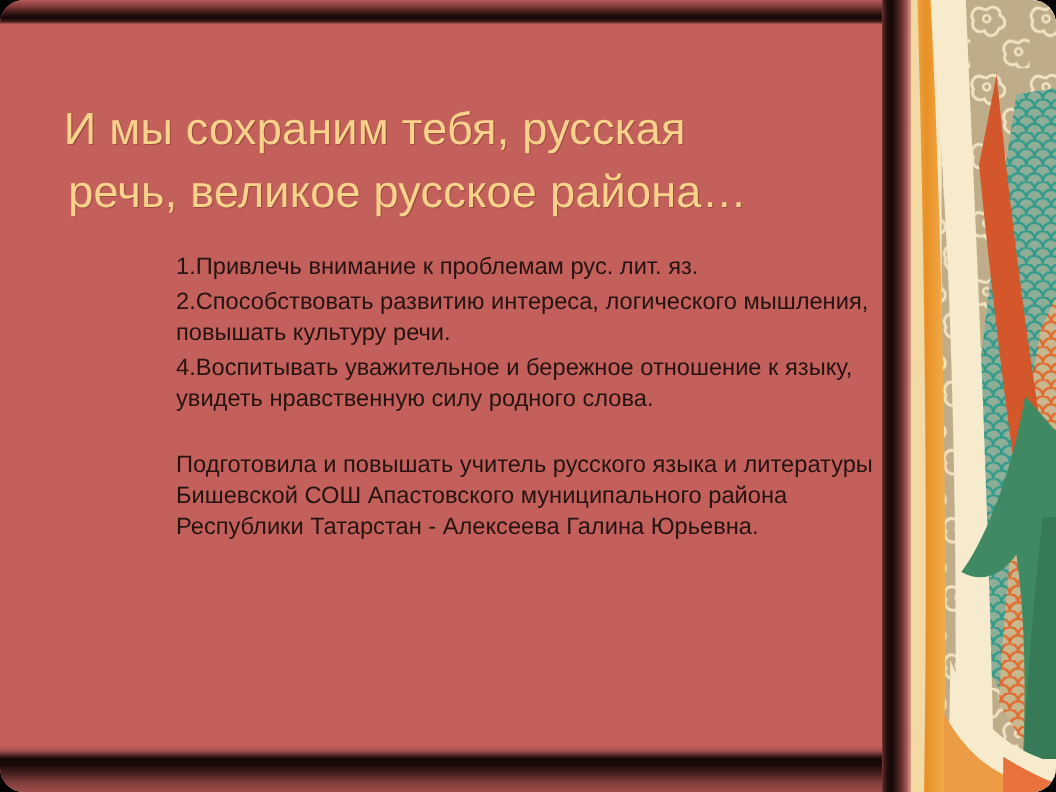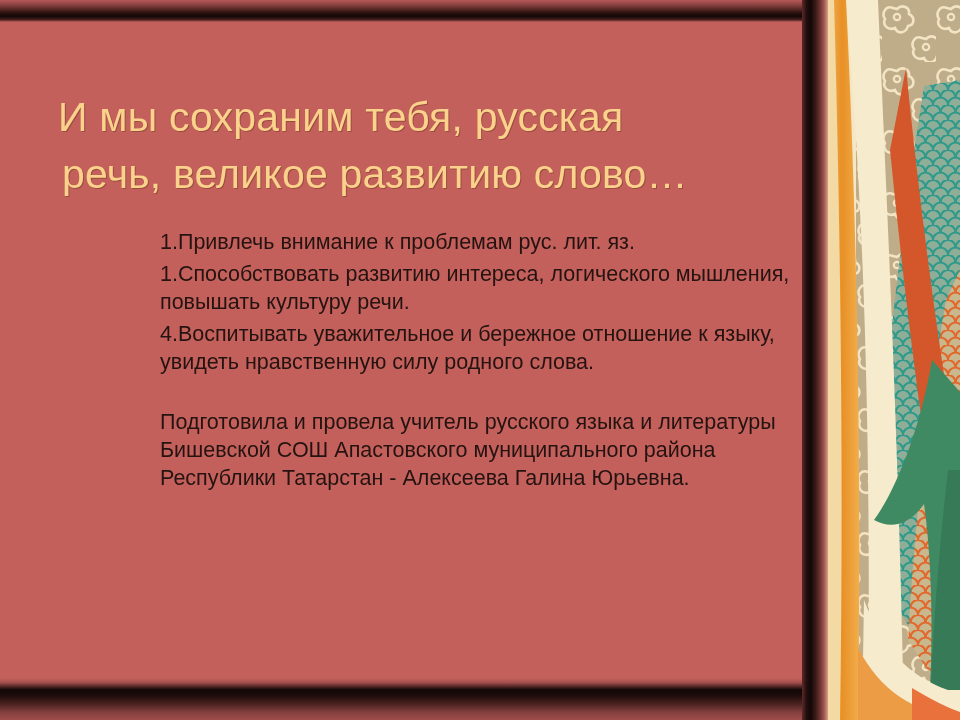--- a/index.html
+++ b/index.html
@@ -11,20 +11,21 @@
   body {
     font-family: "Liberation Sans", "DejaVu Sans", sans-serif;
   }
 
   .slide {
     position: relative;
     width: 960px;
     height: 720px;
     overflow: hidden;
     background: #c4605c;
+    border-radius: 22px;
   }
 
   
   .panel {
     position: absolute;
     left: 0;
     top: 0;
     width: 802px;
     height: 720px;
     background: #c4605c;
@@ -138,28 +139,28 @@
 
 <div class="slide">
 
   <div class="panel">
 
     <div class="band-top"></div>
     <div class="band-bottom"></div>
 
     <h1 class="title">
       <span class="title-line l1">И мы сохраним тебя, русская</span>
-      <span class="title-line l2">речь, великое развитию слово…</span>
+      <span class="title-line l2">речь, великое русское района…</span>
     </h1>
 
     <div class="body-copy">
       <p>1.Привлечь внимание к проблемам рус. лит. яз.</p>
-      <p>1.Способствовать развитию интереса, логического мышления, повышать культуру речи.</p>
+      <p>2.Способствовать развитию интереса, логического мышления, повышать культуру речи.</p>
       <p>4.Воспитывать уважительное и бережное отношение к языку, увидеть нравственную силу родного слова.</p>
-      <p class="gap">Подготовила и провела учитель русского языка и литературы Бишевской СОШ Апастовского муниципального района Республики Татарстан - Алексеева Галина Юрьевна.</p>
+      <p class="gap">Подготовила и повышать учитель русского языка и литературы Бишевской СОШ Апастовского муниципального района Республики Татарстан - Алексеева Галина Юрьевна.</p>
     </div>
 
   </div>
 
   <div class="seam"></div>
 
   <div class="border-art">
     <svg width="132" height="720" viewBox="0 0 132 720" xmlns="http://www.w3.org/2000/svg">
       <defs>
 

